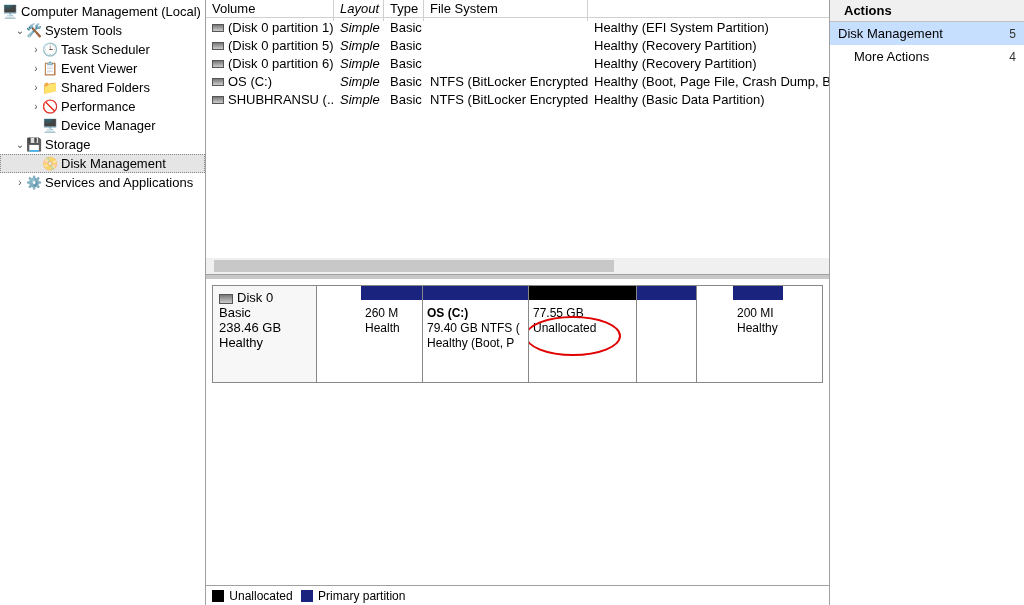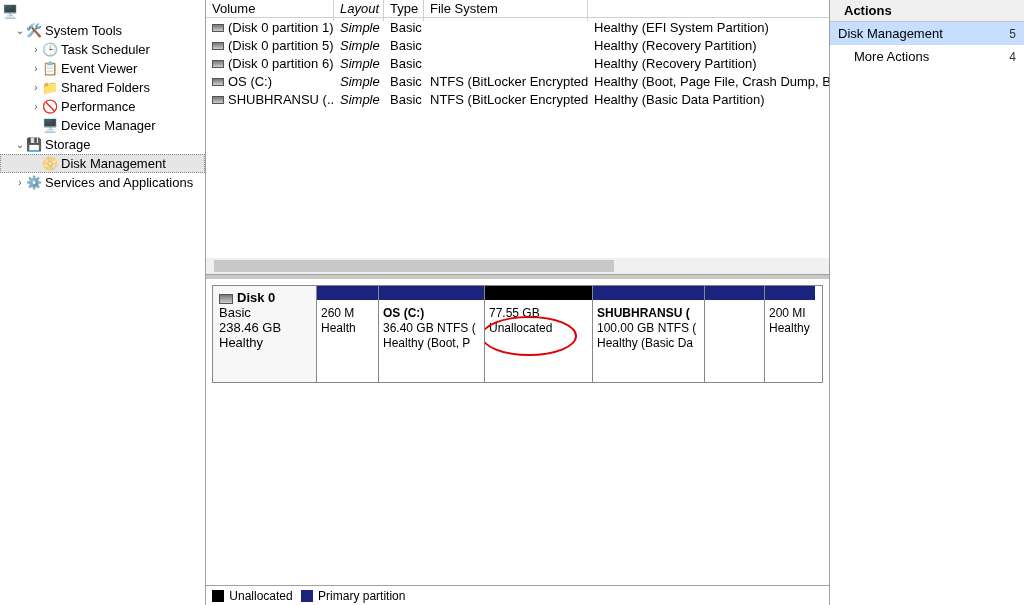--- a/index.html
+++ b/index.html
@@ -120,32 +120,32 @@
     background: #f7f7f7;
   }
   .disk-label .dl-icon {
     display: inline-block;
     width: 14px; height: 10px;
     background: linear-gradient(#777,#ccc);
     border: 1px solid #555;
     margin-right: 4px;
     vertical-align: middle;
   }
-  .disk-label .dl-name { font-weight: bold; }
+  .disk-label .dl-name { font-weight: normal; }
   .disk-parts {
     flex: 1 1 auto;
     display: flex;
   }
   .part {
     border-right: 1px solid #888;
     display: flex;
     flex-direction: column;
     overflow: hidden;
   }
-  .part:last-child { border-right: none; }
+  .part:last-child { border-right: none; margin-left: 36px; }
   .part-hdr {
     height: 14px;
     background: #1a237e;
   }
   .part-hdr.black { background: #000; }
   .part-body {
     flex: 1;
     padding: 6px 4px;
     font-size: 12px;
     line-height: 15px;
@@ -205,20 +205,21 @@
   .action-item.sel { background: #c7dfff; }
   .action-sub { padding-left: 24px; gap: 16px; }
   .act-num { color: #333; font-size: 12px; }
 </style>
 </head>
 <body>
 
 <div class="tree">
   <div class="tree-item">
     <span class="icon">🖥️</span>
+    <span>Computer Management (Local)</span>
   </div>
   <div class="tree-item ind1">
     <span class="tw">⌄</span>
     <span class="icon">🛠️</span>
     <span>System Tools</span>
   </div>
   <div class="tree-item ind2">
     <span class="tw">›</span>
     <span class="icon">🕒</span>
     <span>Task Scheduler</span>
@@ -313,51 +314,43 @@
 
   <div class="disk-area">
     <div class="disk-row">
       <div class="disk-label">
         <div><span class="dl-icon"></span><span class="dl-name">Disk 0</span></div>
         <div>Basic</div>
         <div>238.46 GB</div>
         <div>Healthy</div>
       </div>
       <div class="disk-parts" id="disk-parts">
-          <div class="part" style="width: 62px;">
+          <div class="part" style="width: 62px; margin-left: 44px;">
             <div class="part-hdr"></div>
             <div class="part-body">
               <div>260 M</div>
               <div>Health</div>
             </div>
           </div>
           <div class="part" style="width: 106px;">
             <div class="part-hdr"></div>
             <div class="part-body">
               <div class="bold">OS  (C:)</div>
-              <div>36.40 GB NTFS (</div>
+              <div>79.40 GB NTFS (</div>
               <div>Healthy (Boot, P</div>
             </div>
           </div>
           <div class="part" style="width: 108px;">
             <div class="part-hdr black"></div>
             <div class="part-body">
               <div>77.55 GB</div>
               <div>Unallocated</div>
               <div class="ellipse"></div>
             </div>
           </div>
-          <div class="part" style="width: 112px;">
-            <div class="part-hdr"></div>
-            <div class="part-body">
-              <div class="bold">SHUBHRANSU  (</div>
-              <div>100.00 GB NTFS (</div>
-              <div>Healthy (Basic Da</div>
-            </div>
-          </div>
           <div class="part" style="width: 60px;">
             <div class="part-hdr"></div>
           </div>
           <div class="part" style="width: 50px;">
             <div class="part-hdr"></div>
             <div class="part-body">
               <div>200 MI</div>
               <div>Healthy</div>
             </div>
           </div>

